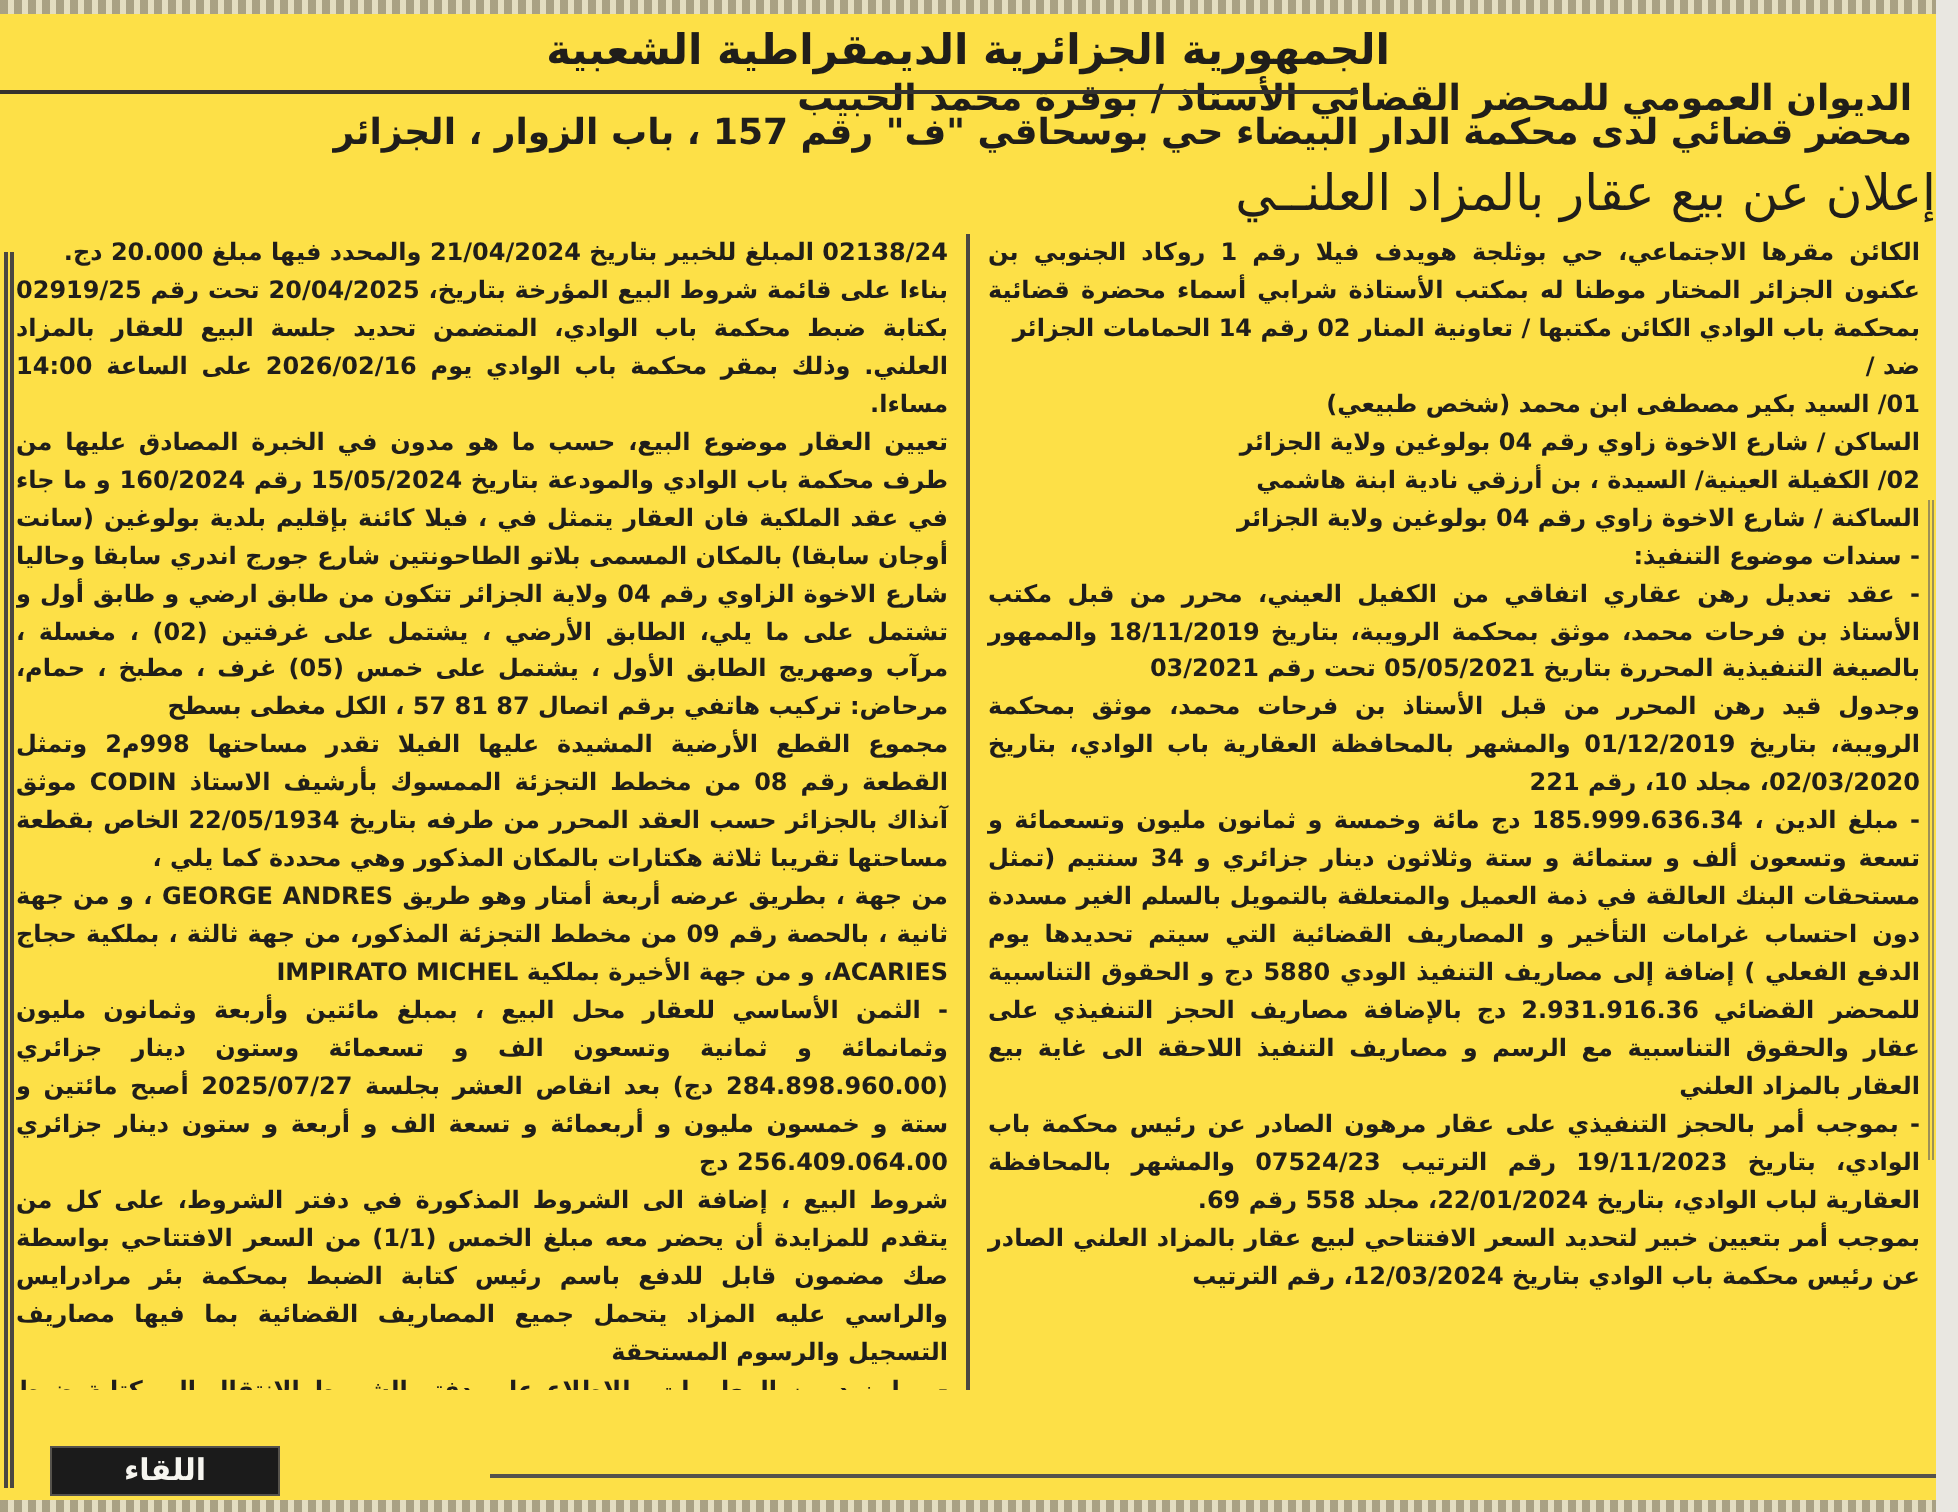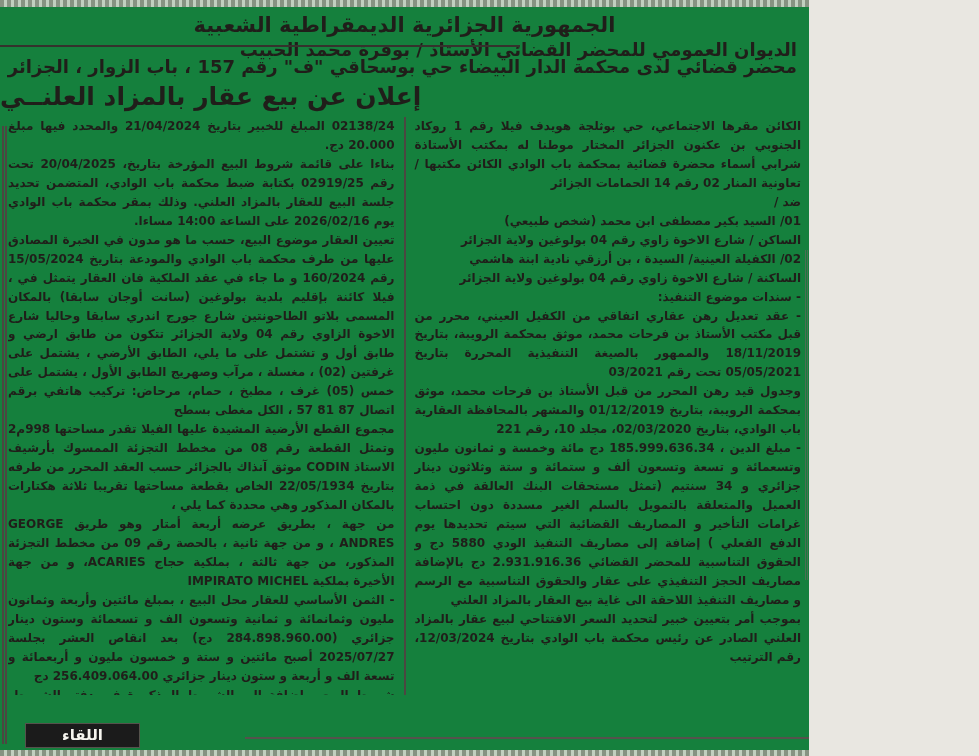--- a/index.html
+++ b/index.html
@@ -2,22 +2,22 @@
 <html lang="ar"><head>
 <meta charset="utf-8">
 <style>
   html,body { margin:0; padding:0; }
   body {
     width:979px; height:756px; overflow:hidden;
     background:#e9e7e1;
     font-family:"DejaVu Sans", sans-serif;
   }
   .page {
-    position:relative; width:809px; height:756px;
-    background:#15803d; color:#201e1a;
+    position:relative; width:968px; height:756px;
+    background:#fde047; color:#201e1a;
     direction:rtl; overflow:hidden;
   }
   
   .top-band {
     position:absolute; top:0; left:0; right:0; height:7px;
     background:repeating-linear-gradient(90deg,#9a968e 0 4px,#dfddd6 4px 7px);
     opacity:.85;
   }
   .bottom-band {
     position:absolute; bottom:0; left:0; right:0; height:6px;
@@ -35,22 +35,22 @@
   .title-rule { position:absolute; top:45px; right:289px; left:0; height:2px; background:#35322d; }
 
   .office-block {
     margin:4px 12px 0 0; text-align:right;
     font-size:18px; font-weight:bold; line-height:17px;
   }
   .contact-line > span { margin-left:7px; }
   .ltr { direction:ltr; unicode-bidi:isolate; }
 
   .ad-title {
-    margin:7px 0 2px; text-align:left;
-    font-size:25px; font-weight:bold;
+    margin:7px 0 2px; text-align:right;
+    font-size:25px; font-weight:normal;
   }
 
   .columns {
     display:flex; align-items:stretch;
     padding:4px 8px 0 8px; height:578px; overflow:hidden;
   }
   .col {
     flex:1 1 0; overflow:hidden;
     font-size:12px; font-weight:bold; line-height:1.58;
     text-align:justify;
@@ -93,20 +93,21 @@
       <p>الكائن مقرها الاجتماعي، حي بوثلجة هويدف فيلا رقم 1 روكاد الجنوبي بن عكنون الجزائر المختار موطنا له بمكتب الأستاذة شرابي أسماء محضرة قضائية بمحكمة باب الوادي الكائن مكتبها / تعاونية المنار 02 رقم 14 الحمامات الجزائر</p>
       <p>ضد /</p>
       <p>01/ السيد بكير مصطفى ابن محمد (شخص طبيعي)</p>
       <p>الساكن / شارع الاخوة زاوي رقم 04 بولوغين ولاية الجزائر</p>
       <p>02/ الكفيلة العينية/ السيدة ، بن أرزقي نادية ابنة هاشمي</p>
       <p>الساكنة / شارع الاخوة زاوي رقم 04 بولوغين ولاية الجزائر</p>
       <p>- سندات موضوع التنفيذ:</p>
       <p>- عقد تعديل رهن عقاري اتفاقي من الكفيل العيني، محرر من قبل مكتب الأستاذ بن فرحات محمد، موثق بمحكمة الرويبة، بتاريخ 18/11/2019 والممهور بالصيغة التنفيذية المحررة بتاريخ 05/05/2021 تحت رقم 03/2021</p>
       <p>وجدول قيد رهن المحرر من قبل الأستاذ بن فرحات محمد، موثق بمحكمة الرويبة، بتاريخ 01/12/2019 والمشهر بالمحافظة العقارية باب الوادي، بتاريخ 02/03/2020، مجلد 10، رقم 221</p>
       <p>- مبلغ الدين ، 185.999.636.34 دج مائة وخمسة و ثمانون مليون وتسعمائة و تسعة وتسعون ألف و ستمائة و ستة وثلاثون دينار جزائري و 34 سنتيم (تمثل مستحقات البنك العالقة في ذمة العميل والمتعلقة بالتمويل بالسلم الغير مسددة دون احتساب غرامات التأخير و المصاريف القضائية التي سيتم تحديدها يوم الدفع الفعلي ) إضافة إلى مصاريف التنفيذ الودي 5880 دج و الحقوق التناسبية للمحضر القضائي 2.931.916.36 دج بالإضافة مصاريف الحجز التنفيذي على عقار والحقوق التناسبية مع الرسم و مصاريف التنفيذ اللاحقة الى غاية بيع العقار بالمزاد العلني</p>
+      <p>- بموجب أمر بالحجز التنفيذي على عقار مرهون الصادر عن رئيس محكمة باب الوادي، بتاريخ 19/11/2023 رقم الترتيب 07524/23 والمشهر بالمحافظة العقارية لباب الوادي، بتاريخ 22/01/2024، مجلد 558 رقم 69.</p>
       <p>بموجب أمر بتعيين خبير لتحديد السعر الافتتاحي لبيع عقار بالمزاد العلني الصادر عن رئيس محكمة باب الوادي بتاريخ 12/03/2024، رقم الترتيب</p>
     </div>
     <div class="divider"></div>
     <div class="col left-col">
       <p>02138/24 المبلغ للخبير بتاريخ 21/04/2024 والمحدد فيها مبلغ 20.000 دج.</p>
       <p>بناءا على قائمة شروط البيع المؤرخة بتاريخ، 20/04/2025 تحت رقم 02919/25 بكتابة ضبط محكمة باب الوادي، المتضمن تحديد جلسة البيع للعقار بالمزاد العلني. وذلك بمقر محكمة باب الوادي يوم 2026/02/16 على الساعة 14:00 مساءا.</p>
       <p>تعيين العقار موضوع البيع، حسب ما هو مدون في الخبرة المصادق عليها من طرف محكمة باب الوادي والمودعة بتاريخ 15/05/2024 رقم 160/2024 و ما جاء في عقد الملكية فان العقار يتمثل في ، فيلا كائنة بإقليم بلدية بولوغين (سانت أوجان سابقا) بالمكان المسمى بلاتو الطاحونتين شارع جورج اندري سابقا وحاليا شارع الاخوة الزاوي رقم 04 ولاية الجزائر تتكون من طابق ارضي و طابق أول و تشتمل على ما يلي، الطابق الأرضي ، يشتمل على غرفتين (02) ، مغسلة ، مرآب وصهريج الطابق الأول ، يشتمل على خمس (05) غرف ، مطبخ ، حمام، مرحاض: تركيب هاتفي برقم اتصال 87 81 57 ، الكل مغطى بسطح</p>
       <p>مجموع القطع الأرضية المشيدة عليها الفيلا تقدر مساحتها 998م2 وتمثل القطعة رقم 08 من مخطط التجزئة الممسوك بأرشيف الاستاذ CODIN موثق آنذاك بالجزائر حسب العقد المحرر من طرفه بتاريخ 22/05/1934 الخاص بقطعة مساحتها تقريبا ثلاثة هكتارات بالمكان المذكور وهي محددة كما يلي ،</p>
       <p>من جهة ، بطريق عرضه أربعة أمتار وهو طريق GEORGE ANDRES ، و من جهة ثانية ، بالحصة رقم 09 من مخطط التجزئة المذكور، من جهة ثالثة ، بملكية حجاج ACARIES، و من جهة الأخيرة بملكية IMPIRATO MICHEL</p>
       <p>- الثمن الأساسي للعقار محل البيع ، بمبلغ مائتين وأربعة وثمانون مليون وثمانمائة و ثمانية وتسعون الف و تسعمائة وستون دينار جزائري (284.898.960.00 دج) بعد انقاص العشر بجلسة 2025/07/27 أصبح مائتين و ستة و خمسون مليون و أربعمائة و تسعة الف و أربعة و ستون دينار جزائري 256.409.064.00 دج</p>

